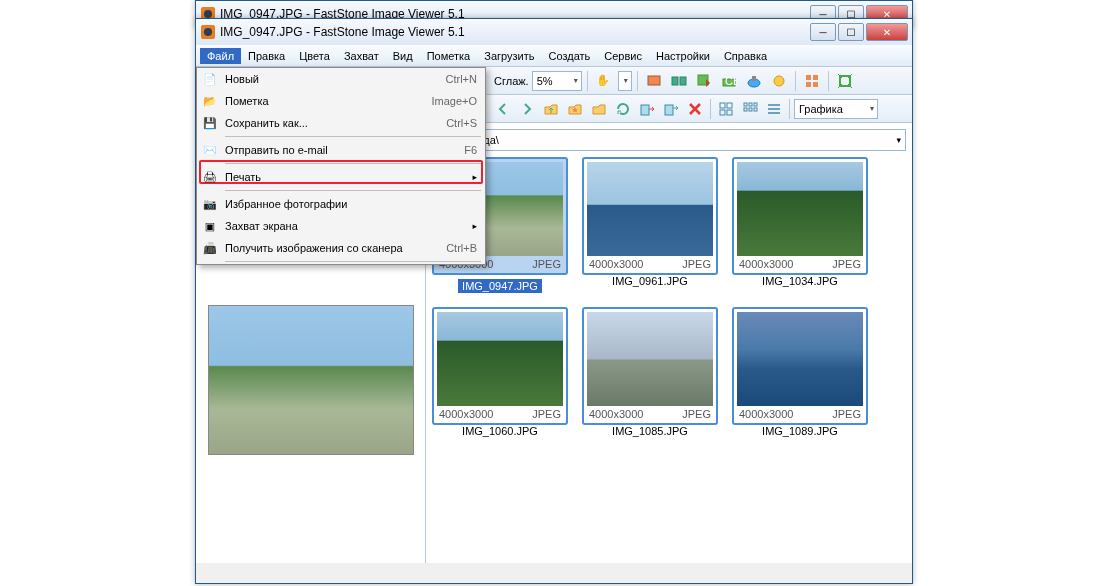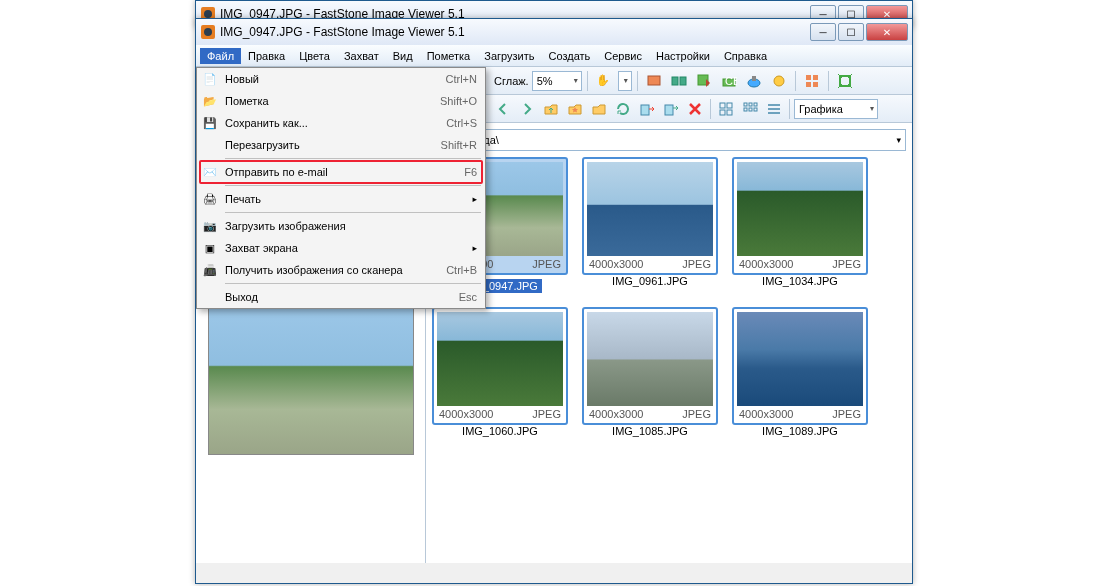--- a/index.html
+++ b/index.html
@@ -246,66 +246,56 @@
 
   <div class="dropdown" id="file-dropdown">
       <div class="dd-item">
         <span class="dd-icon">📄</span>
         <span>Новый</span>
         <span class="shortcut">Ctrl+N</span>
       </div>
       <div class="dd-item">
         <span class="dd-icon">📂</span>
         <span>Пометка</span>
-        <span class="shortcut">Shift+O</span>
+        <span class="shortcut">Image+O</span>
       </div>
       <div class="dd-item">
         <span class="dd-icon">💾</span>
         <span>Сохранить как...</span>
         <span class="shortcut">Ctrl+S</span>
       </div>
-      <div class="dd-item">
-        <span class="dd-icon"></span>
-        <span>Перезагрузить</span>
-        <span class="shortcut">Shift+R</span>
-      </div>
       <div class="dd-sep"></div>
       <div class="dd-item">
         <span class="dd-icon">✉️</span>
         <span>Отправить по e-mail</span>
         <span class="shortcut">F6</span>
       </div>
       <div class="dd-highlight" style="left: 2px; right: 2px; top: 92px; height: 24px;"></div>
       <div class="dd-sep"></div>
       <div class="dd-item">
         <span class="dd-icon">🖨</span>
         <span>Печать</span>
         <span class="arrow">▸</span>
       </div>
       <div class="dd-sep"></div>
       <div class="dd-item">
         <span class="dd-icon">📷</span>
-        <span>Загрузить изображения</span>
+        <span>Избранное фотографии</span>
       </div>
       <div class="dd-item">
         <span class="dd-icon">▣</span>
         <span>Захват экрана</span>
         <span class="arrow">▸</span>
       </div>
       <div class="dd-item">
         <span class="dd-icon">📠</span>
         <span>Получить изображения со сканера</span>
         <span class="shortcut">Ctrl+B</span>
       </div>
       <div class="dd-sep"></div>
-      <div class="dd-item">
-        <span class="dd-icon"></span>
-        <span>Выход</span>
-        <span class="shortcut">Esc</span>
-      </div>
     </div>
 
   <div class="body-area">
     <div class="sidebar">
       <div class="tree" style="height:54px">
         <div class="tree-item">⊞ 💿 <span>DVD RW дисковод (E:)</span></div>
         <div class="tree-item">⊞ 🖧 <span>Сеть</span></div>
         <div class="tree-item">⊞ 📁 <span>Разное</span></div>
       </div>
       <div class="preview-header">

